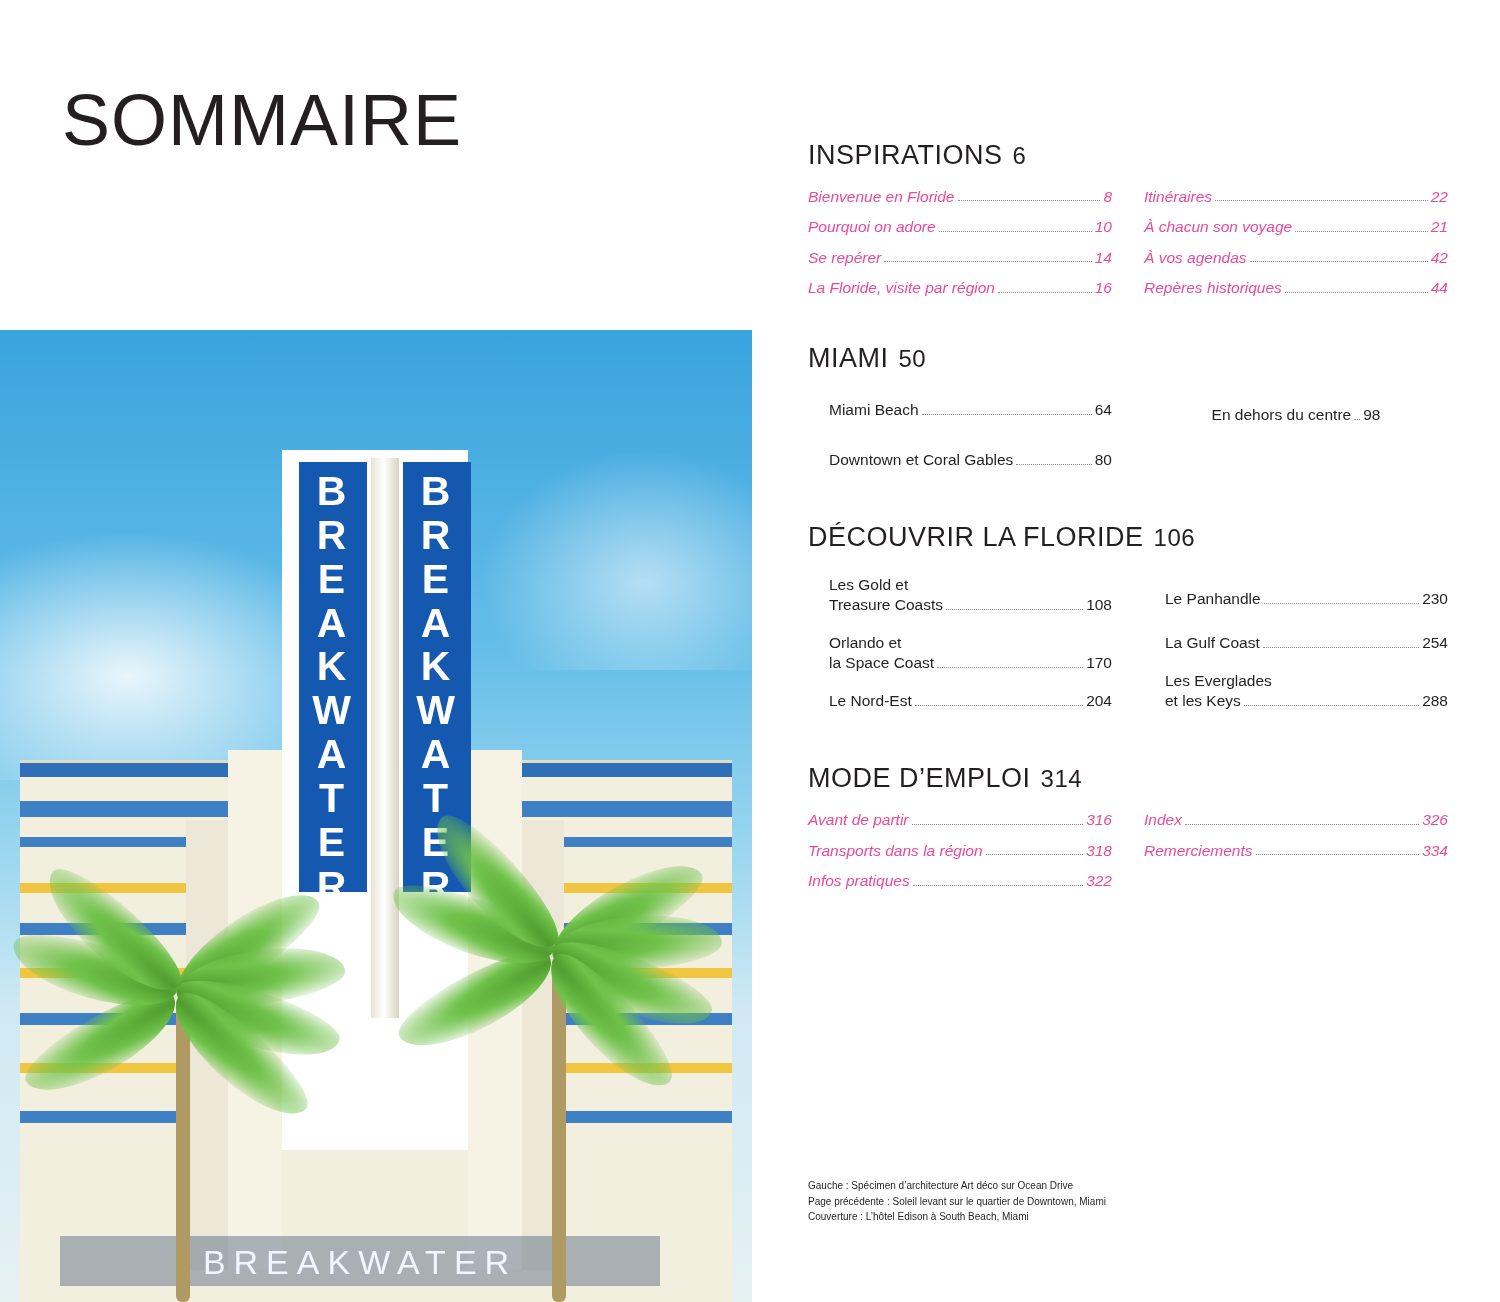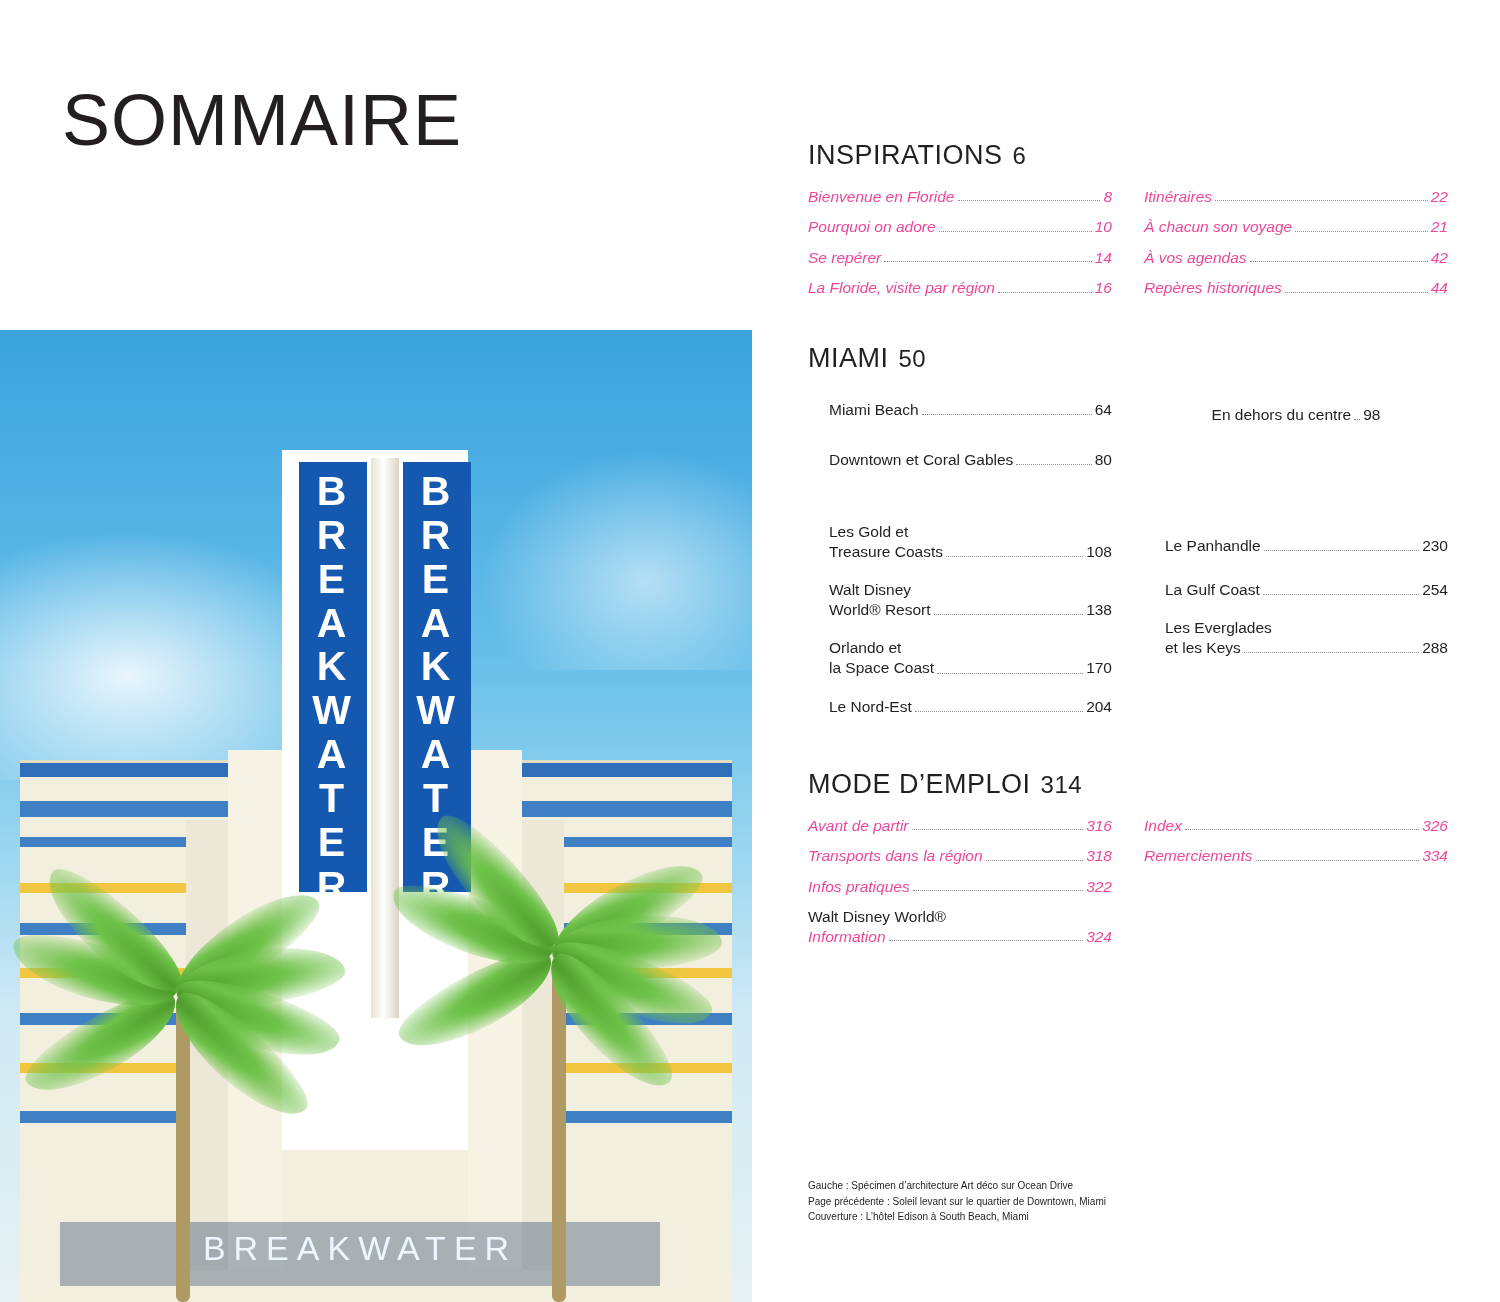--- a/index.html
+++ b/index.html
@@ -98,21 +98,21 @@
     top: 128px;
     width: 28px;
     height: 560px;
     background: linear-gradient(to right, #e8e3d2, #ffffff 45%, #d9d3c0);
   }
   .marquee {
     position: absolute;
     left: 60px;
     bottom: 16px;
     width: 600px;
-    height: 64px;
+    height: 50px;
     background: rgba(30,60,100,0.35);
     color: #eef6ff;
     font-size: 34px;
     letter-spacing: 8px;
     text-align: center;
     line-height: 52px;
     font-weight: 400;
   }
   .palm-trunk {
     position: absolute;
@@ -395,41 +395,33 @@
               <span class="dots"></span>
               <span>98</span>
             </div>
           </div>
         </div>
       </div>
     </div>
   </div>
 
   <div class="block">
+    <div class="section-head" style="margin-bottom:22px;">
+      <span>DÉCOUVRIR LA FLORIDE</span><span class="pg">106</span>
+    </div>
     <div class="two-col">
       <div class="col">
         <div class="bar-entry">
           <div class="bar" style="background:#f5c53b;"></div>
           <div class="body">
             <div class="line1">Les Gold et</div>
             <div class="line2">
               <span>Treasure Coasts</span>
               <span class="dots"></span>
               <span>108</span>
-            </div>
-          </div>
-        </div>
-        <div class="bar-entry">
-          <div class="bar" style="background:#b98fc0;"></div>
-          <div class="body">
-            <div class="line1">Walt Disney</div>
-            <div class="line2">
-              <span>World® Resort</span>
-              <span class="dots"></span>
-              <span>138</span>
             </div>
           </div>
         </div>
         <div class="bar-entry">
           <div class="bar" style="background:#63c3bc;"></div>
           <div class="body">
             <div class="line1">Orlando et</div>
             <div class="line2">
               <span>la Space Coast</span>
               <span class="dots"></span>
@@ -497,28 +489,20 @@
         </div>
         <div class="entry">
           <span class="label">Transports dans la région</span>
           <span class="dots"></span>
           <span class="num">318</span>
         </div>
         <div class="entry">
           <span class="label">Infos pratiques</span>
           <span class="dots"></span>
           <span class="num">322</span>
-        </div>
-        <div>
-          <div style="font-size:15.5px; line-height:1.3;">Walt Disney World®</div>
-          <div class="entry" style="margin-bottom:11px;">
-            <span class="label">Information</span>
-            <span class="dots"></span>
-            <span class="num">324</span>
-          </div>
         </div>
       </div>
       <div class="col">
         <div class="entry">
           <span class="label">Index</span>
           <span class="dots"></span>
           <span class="num">326</span>
         </div>
         <div class="entry">
           <span class="label">Remerciements</span>

